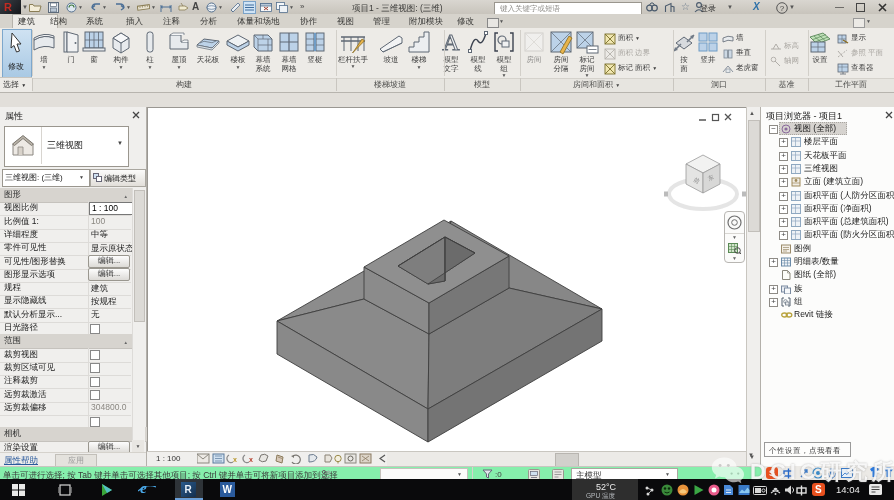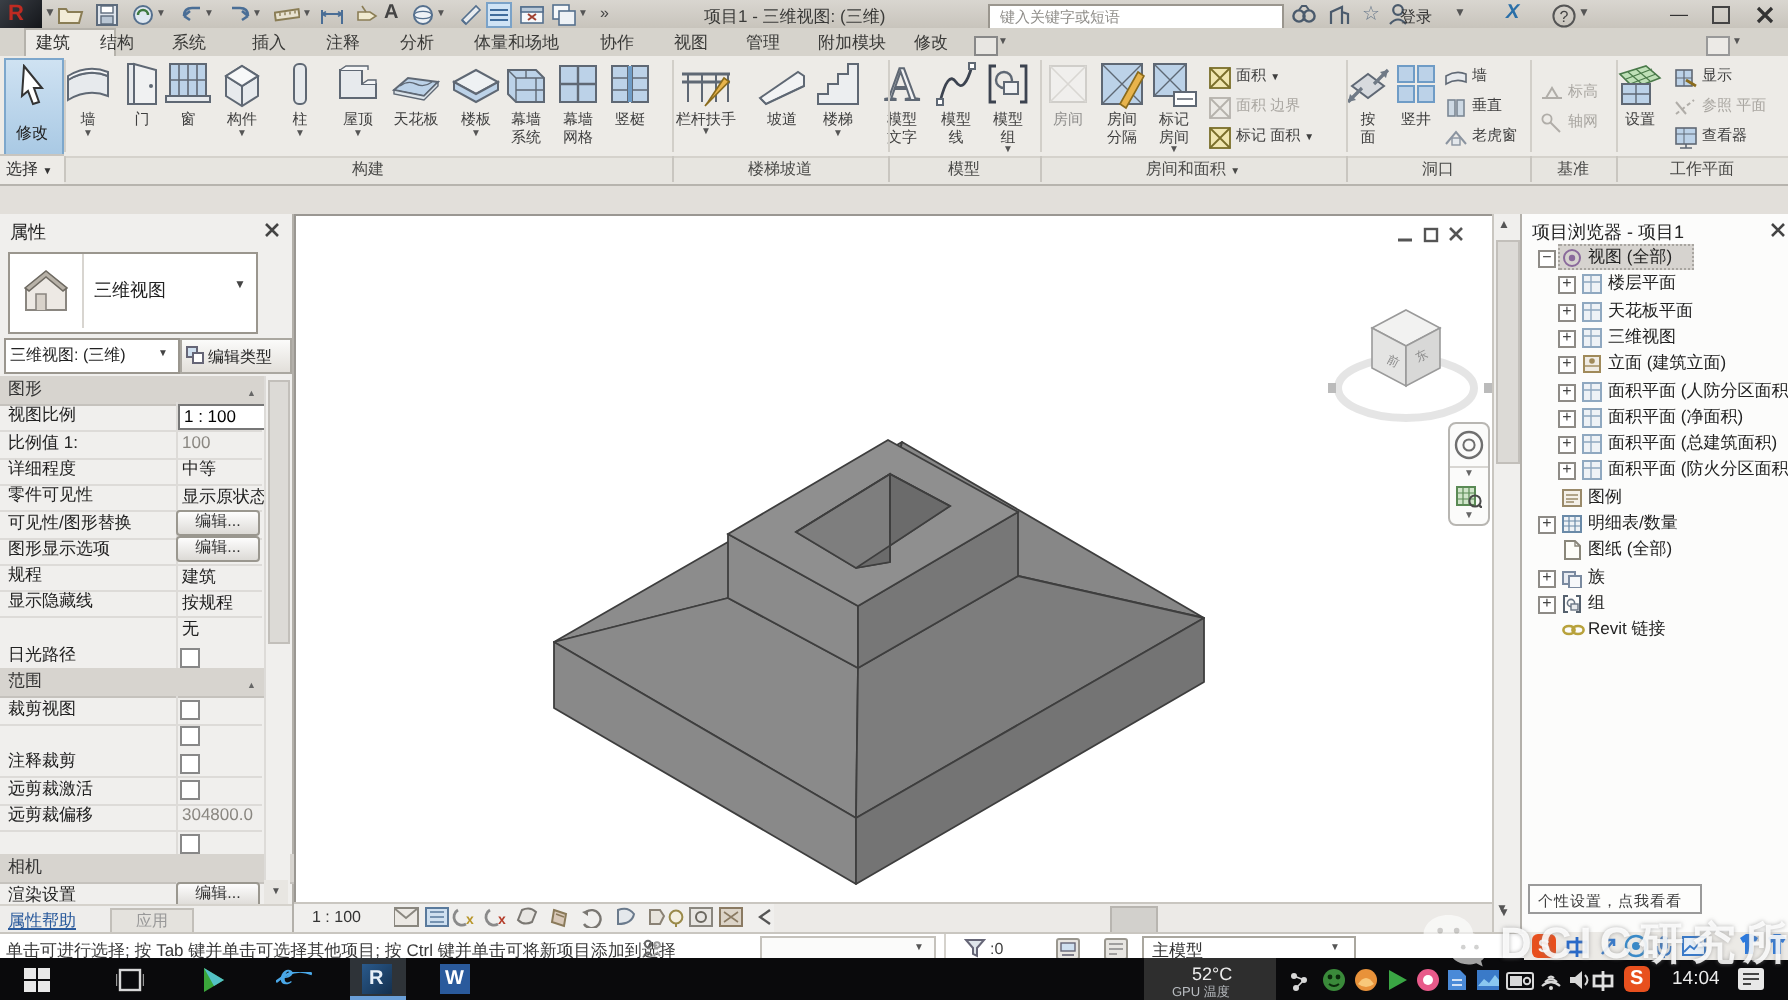--- a/index.html
+++ b/index.html
@@ -414,33 +414,39 @@
       <div class="row" style="top:174.1px">
         <span class="lab">规程</span>
       </div>
       <div class="ab" style="left:88px;top:174.1px;width:1px;height:14px;background:#dddbd8"></div>
       <div class="tx" style="left:91px;top:175.6px;font-size:8.5px;color:#222">建筑</div>
       <div class="row" style="top:187.4px">
         <span class="lab">显示隐藏线</span>
       </div>
       <div class="ab" style="left:88px;top:187.4px;width:1px;height:14px;background:#dddbd8"></div>
       <div class="tx" style="left:91px;top:188.9px;font-size:8.5px;color:#222">按规程</div>
+      <div class="row" style="top:200.7px">
+        <span class="lab">默认分析显示...</span>
+      </div>
       <div class="ab" style="left:88px;top:200.7px;width:1px;height:14px;background:#dddbd8"></div>
       <div class="tx" style="left:91px;top:202.2px;font-size:8.5px;color:#222">无</div>
       <div class="row" style="top:214.0px">
         <span class="lab">日光路径</span>
       </div>
       <div class="ab" style="left:88px;top:214.0px;width:1px;height:14px;background:#dddbd8"></div>
       <div class="cb" style="top:216.5px"></div>
       <div class="rowhdr" style="top:227.3px;width:132px"><span style="padding-left:4px">范围</span><span style="position:absolute;right:4px;top:2px;font-size:4.5px;color:#666">▲</span></div>
       <div class="row" style="top:240.6px">
         <span class="lab">裁剪视图</span>
       </div>
       <div class="ab" style="left:88px;top:240.6px;width:1px;height:14px;background:#dddbd8"></div>
       <div class="cb" style="top:243.1px"></div>
+      <div class="row" style="top:253.9px">
+        <span class="lab">裁剪区域可见</span>
+      </div>
       <div class="ab" style="left:88px;top:253.9px;width:1px;height:14px;background:#dddbd8"></div>
       <div class="cb" style="top:256.4px"></div>
       <div class="row" style="top:267.2px">
         <span class="lab">注释裁剪</span>
       </div>
       <div class="ab" style="left:88px;top:267.2px;width:1px;height:14px;background:#dddbd8"></div>
       <div class="cb" style="top:269.7px"></div>
       <div class="row" style="top:280.5px">
         <span class="lab">远剪裁激活</span>
       </div>
@@ -637,21 +643,21 @@
         <rect x="4.5" y="5" width="3.5" height="3" fill="#e8eaec" stroke="#6a7684" stroke-width=".7"></rect>
       </svg>
       <div class="trow" style="left:33px;top:187.9px">组</div>
       <svg class="ab" style="left:20px;top:203.2px" width="12" height="10">
         <ellipse cx="3.5" cy="5" rx="2.8" ry="2" fill="none" stroke="#b8a23c" stroke-width="1.3"></ellipse>
         <ellipse cx="8" cy="5" rx="2.8" ry="2" fill="none" stroke="#b8a23c" stroke-width="1.3"></ellipse>
       </svg>
       <div class="trow" style="left:33px;top:201.2px">Revit 链接</div>
     </div>
 
-<div id="status" class="ab" style="left:0;top:466px;width:894px;height:13px;background:#ffffff;border-top:1px solid #c9c6c0;box-sizing:border-box">
+<div id="status" class="ab" style="left:0;top:466px;width:894px;height:13px;background:#86efac;border-top:1px solid #c9c6c0;box-sizing:border-box">
       <div class="tx" style="left:3px;top:2.5px;font-size:8.5px;color:#3a3a3a">单击可进行选择; 按 Tab 键并单击可选择其他项目; 按 Ctrl 键并单击可将新项目添加到选择</div>
       <svg class="ab" style="left:320px;top:2px" width="12" height="10">
         <circle cx="4" cy="3" r="1.6" fill="none" stroke="#666"></circle>
         <path d="M2 9 Q4 5.5 6 9" fill="none" stroke="#666"></path>
         <circle cx="8.5" cy="3.5" r="1.4" fill="none" stroke="#999"></circle>
         <path d="M7 9 Q8.5 6 10 9" fill="none" stroke="#999"></path>
       </svg>
       <div class="ab" style="left:380px;top:1px;width:86px;height:11px;background:#fbfbfa;border:1px solid #c5c2bc"></div>
       <div class="tx" style="left:457px;top:3.5px;font-size:5px;color:#555">▼</div>
       <div class="ab" style="left:472px;top:0;width:1px;height:13px;background:#d5d2cc"></div>

